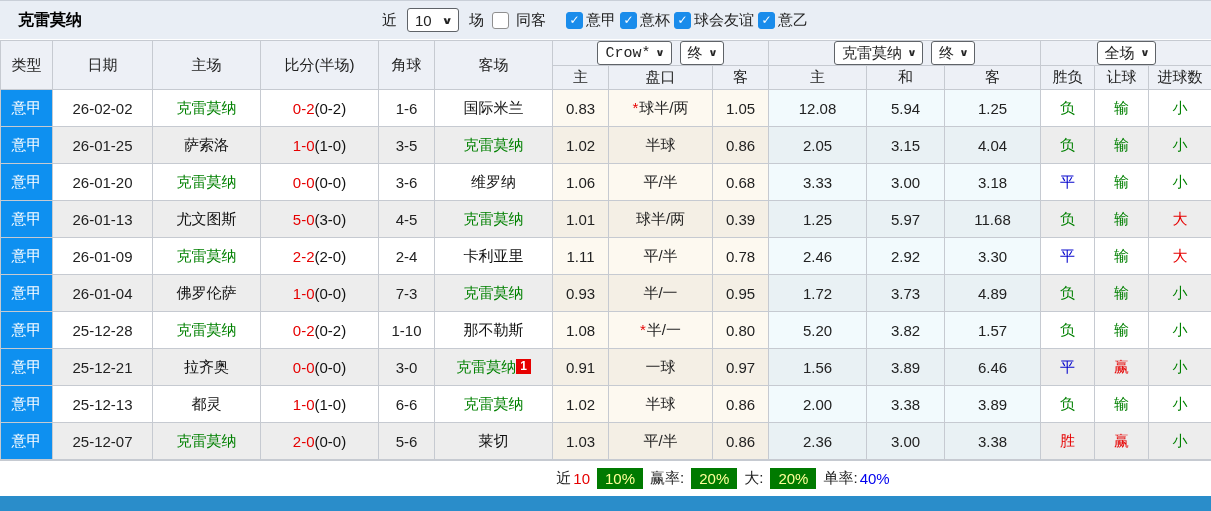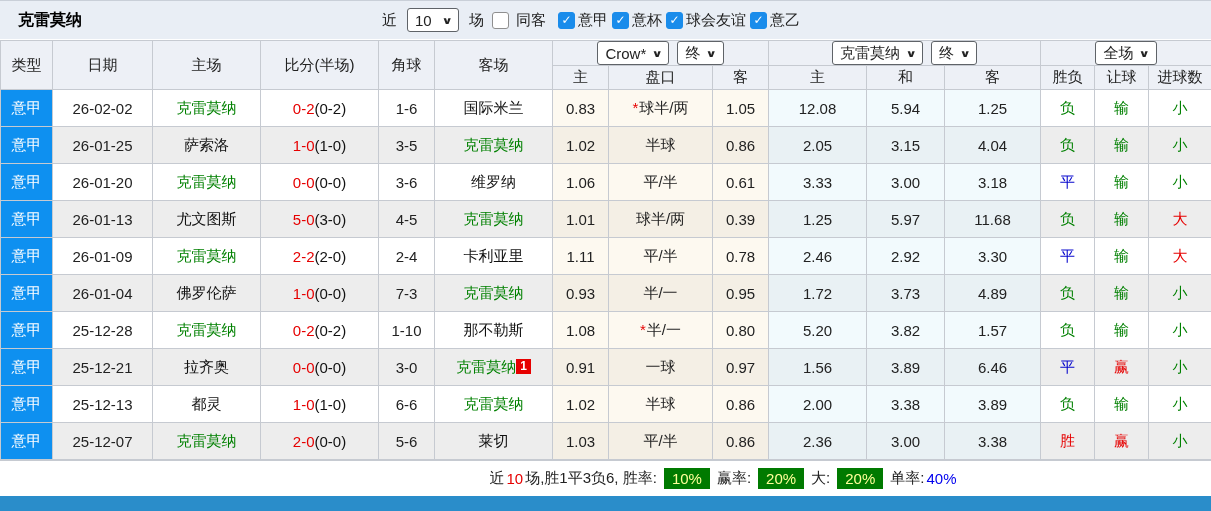--- a/index.html
+++ b/index.html
@@ -30,30 +30,30 @@
   .cb-group { display: flex; align-items: center; }
   .cb-item { display: flex; align-items: center; margin-left: 4px; cursor: pointer; }
   .cb {
     width: 17px; height: 17px; border: 1px solid #8f8f8f; border-radius: 3px;
     background: #fff; display: inline-flex; align-items: center; justify-content: center;
     margin-right: 3px; flex: none;
   }
   .cb .check { visibility: hidden; color: #fff; font-size: 12px; font-weight: bold; }
   .cb.on { background: #1a8ceb; border-color: #1a8ceb; }
   .cb.on .check { visibility: visible; }
-  .cb-item.first { margin-right: 8px; }
+  .cb-item.first { margin-right: 16px; }
   .cb-item.first .cb { margin-right: 7px; }
 
   
   table { width: 1211px; border-collapse: collapse; table-layout: fixed; border-radius: 19px; }
   th, td { border: 1px solid #c6cad1; text-align: center; overflow: hidden; white-space: nowrap; }
   thead th { background: #edf0f6; font-weight: normal; color: #222; }
   thead tr.h-top th { height: 25px; }
   thead tr.h-sub th { height: 24px; border-color: #c6cad1; }
-  thead th.group { border-bottom: none; }
+  thead th.group { border-bottom: none; font-family: Liberation Mono, monospace; }
   tbody td { height: 37px; }
   tbody tr:nth-child(odd) td { background: #fff; }
   tbody tr:nth-child(even) td { background: #ededed; }
   tbody tr:nth-child(odd) td.cr { background: #fdf9f0; }
   tbody tr:nth-child(even) td.cr { background: #f4efe5; }
   tbody tr:nth-child(odd) td.cb-col { background: #f2fafd; }
   tbody tr:nth-child(even) td.cb-col { background: #e9f1f4; }
   tbody td.league { background: #0e90f0 !important; color: #fff; }
   .groupsel { display: flex; align-items: center; justify-content: center; gap: 8px; }
 
@@ -248,21 +248,21 @@
 
   <tr>
     <td class="league">意甲</td>
     <td>26-01-20</td>
     <td><span class="t-green">克雷莫纳</span></td>
     <td><span class="t-red">0-0</span><span class="half">(0-0)</span></td>
     <td>3-6</td>
     <td><span class="t-black">维罗纳</span></td>
     <td class="cr">1.06</td>
     <td class="cr"><span>平/半</span></td>
-    <td class="cr">0.61</td>
+    <td class="cr">0.68</td>
     <td class="cb-col">3.33</td>
     <td class="cb-col">3.00</td>
     <td class="cb-col">3.18</td>
     <td><span class="t-blue">平</span></td>
     <td><span class="t-green">输</span></td>
     <td><span class="t-green">小</span></td>
   </tr>
 
   <tr>
     <td class="league">意甲</td>
@@ -388,21 +388,20 @@
     <td><span class="t-red">胜</span></td>
     <td><span class="t-red">赢</span></td>
     <td><span class="t-green">小</span></td>
   </tr>
 </tbody>
   </table>
 
   <div class="summary">
     <span class="seg">近</span>
       <span class="seg red-num">10</span>
-      <span class="seg">场,胜1平3负6, 胜率:</span>
     <span class="pct-badge">10%</span>
     <span class="seg">赢率:</span>
     <span class="pct-badge">20%</span>
     <span class="seg">大:</span>
     <span class="pct-badge">20%</span>
     <span class="seg">单率:</span>
       <span class="seg blue-pct">40%</span>
   </div>
 
   <div class="bottom-bar"></div>

